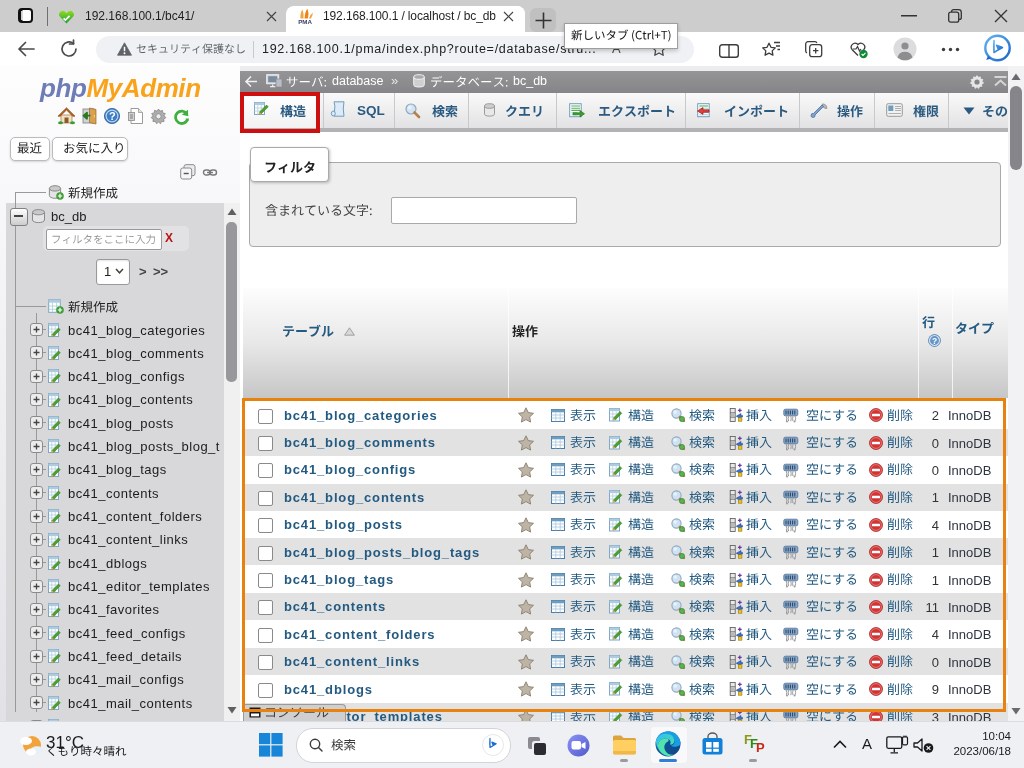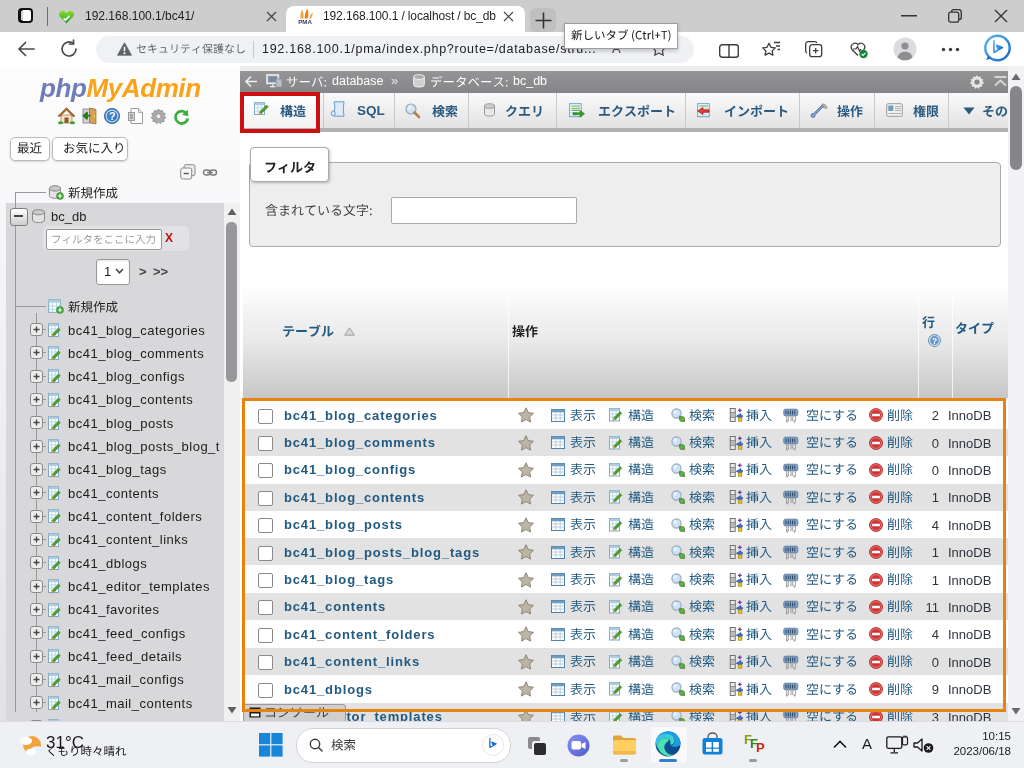--- a/index.html
+++ b/index.html
@@ -1245,17 +1245,17 @@
 <rect x="0.8" y="0.8" width="15" height="11.5" rx="1.5" fill="none" stroke="#1a1a1a" stroke-width="1.3"></rect>
 <path d="M8.3 12.5 V16 M4.5 16.8 H12" stroke="#1a1a1a" stroke-width="1.3"></path>
 <rect x="16.5" y="0.8" width="5" height="8" rx="1.2" fill="#eff0f4" stroke="#1a1a1a" stroke-width="1.2"></rect>
 <path d="M18 0.8 V-0.5 M20 0.8 V-0.5" stroke="#1a1a1a" stroke-width="1"></path>
   </svg>
 <svg class="t" style="left:913px;top:737px;z-index:41;" width="22" height="17" viewBox="0 0 22 17">
 <path d="M1 6 H4.5 L9 2 V14 L4.5 10 H1 Z" fill="none" stroke="#1a1a1a" stroke-width="1.3" stroke-linejoin="round"></path>
 <circle cx="15.5" cy="11" r="4.8" fill="#1a1a1a"></circle>
 <path d="M13.6 9.1 L17.4 12.9 M17.4 9.1 L13.6 12.9" stroke="#eff0f4" stroke-width="1.2"></path>
   </svg>
-<div style="position:absolute;right:13px;top:731px;font-size:11.5px;color:#1a1a1a;text-align:right;line-height:1;z-index:41;white-space:nowrap">10:15</div>
+<div style="position:absolute;right:13px;top:731px;font-size:11.5px;color:#1a1a1a;text-align:right;line-height:1;z-index:41;white-space:nowrap">10:04</div>
 <div style="position:absolute;right:13px;top:746px;font-size:11.5px;color:#1a1a1a;text-align:right;line-height:1;z-index:41;white-space:nowrap">2023/06/18</div>
 <div style="position:absolute;left:564px;top:23px;width:112px;height:24px;background:#fff;border:1px solid #9e9e9e;box-shadow:0 2px 4px rgba(0,0,0,.2);z-index:50"></div>
 <svg class="t" style="left:571.0px;top:26.2px;z-index:51" width="103" height="16">
     <use href="#g29" fill="#1a1a1a"></use>
   </svg>
 </body></html>

